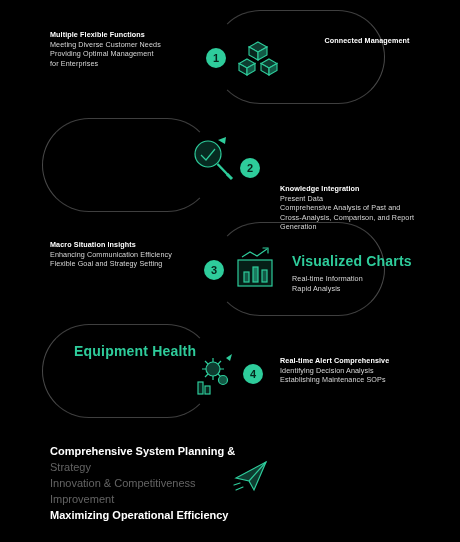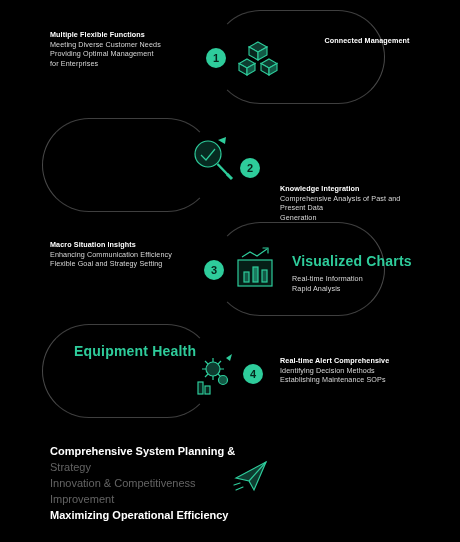--- a/index.html
+++ b/index.html
@@ -153,22 +153,23 @@
           <path d="M13 21 l5 5 l9 -11"></path>
           <path d="M29.5 30 L41 42" stroke-width="2.4"></path>
           <path d="M39 40 l5 5" stroke-width="3"></path>
           <path d="M30 6 l8 -3 l-1 7 z" fill="#2ecc9b" stroke="none"></path>
         </g>
       </svg>
     </div>
 
     <div class="textblock" style="left:280px; top:26px;margin-top:48px;">
       <div class="line heading">Knowledge Integration</div>
+      <div class="line">Present Data</div>
       <div class="line">Comprehensive Analysis of Past and</div>
-      <div class="line">Present Data</div>
+      <div class="line">Cross-Analysis, Comparison, and Report</div>
       <div class="line">Generation</div>
     </div>
   </div>
 
   <div class="row" style="top:218px;">
     <div class="arc right" style="left:213px; top:4px;"></div>
 
     <div class="textblock" style="left:50px; top:22px;">
       <div class="line heading">Macro Situation Insights</div>
       <div class="line">Enhancing Communication Efficiency</div>
@@ -214,21 +215,21 @@
           <rect x="15" y="34" width="5" height="8" fill="#09271f"></rect>
           <path d="M36 6 l6 -4 l-2 7 z" fill="#2ecc9b" stroke="none"></path>
         </g>
       </svg>
     </div>
 
     <div class="badge" style="left:243px; top:44px;">4</div>
 
     <div class="textblock" style="left:280px; top:36px;">
       <div class="line heading">Real-time Alert Comprehensive</div>
-      <div class="line">Identifying Decision Methods</div>
+      <div class="line">Identifying Decision Analysis</div>
       <div class="line">Establishing Maintenance SOPs</div>
     </div>
   </div>
 
   <div class="row" style="top:436px;">
     <div class="bottomblock" style="left:50px; top:8px;">
       <div class="line bold">Comprehensive System Planning &amp;</div>
       <div class="line faded">Strategy</div>
       <div class="line faded">Innovation &amp; Competitiveness</div>
       <div class="line faded">Improvement</div>

